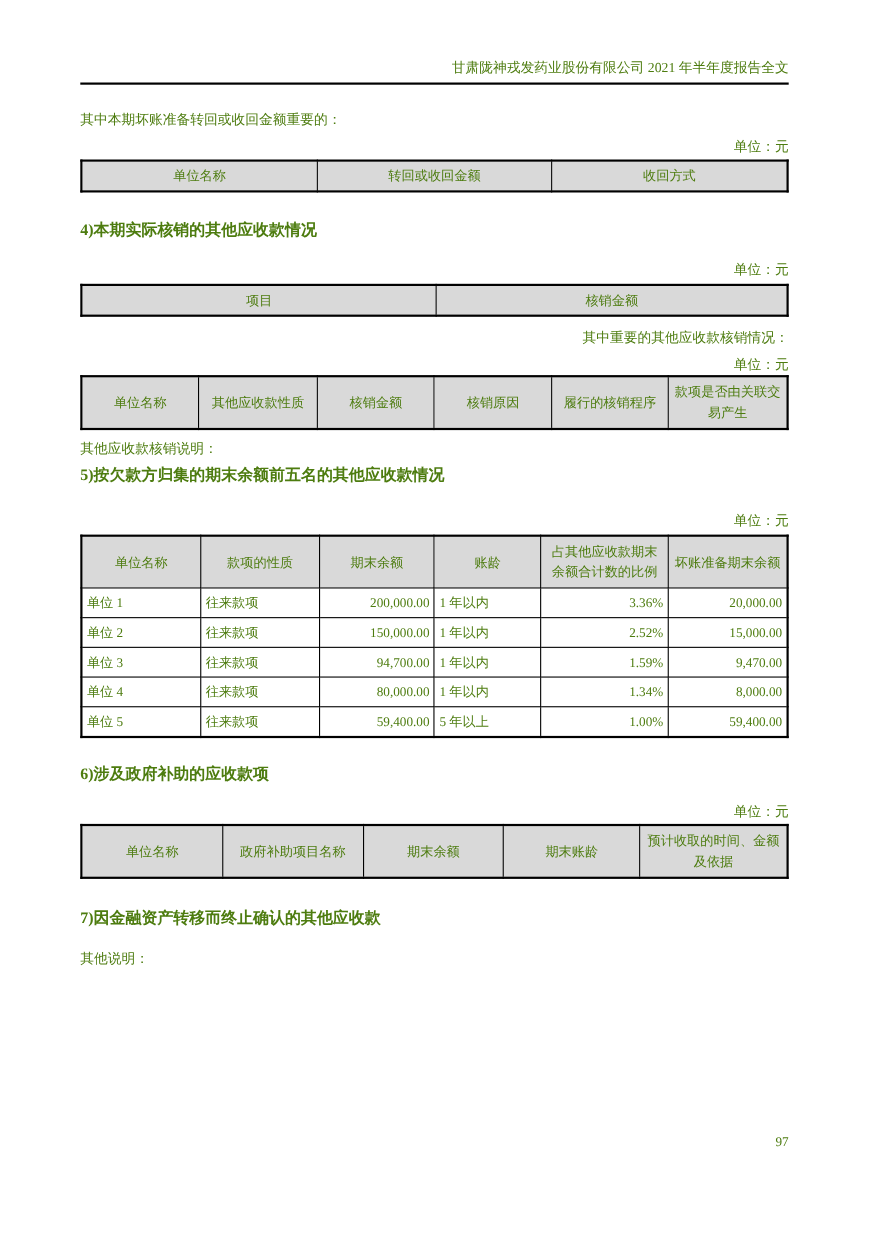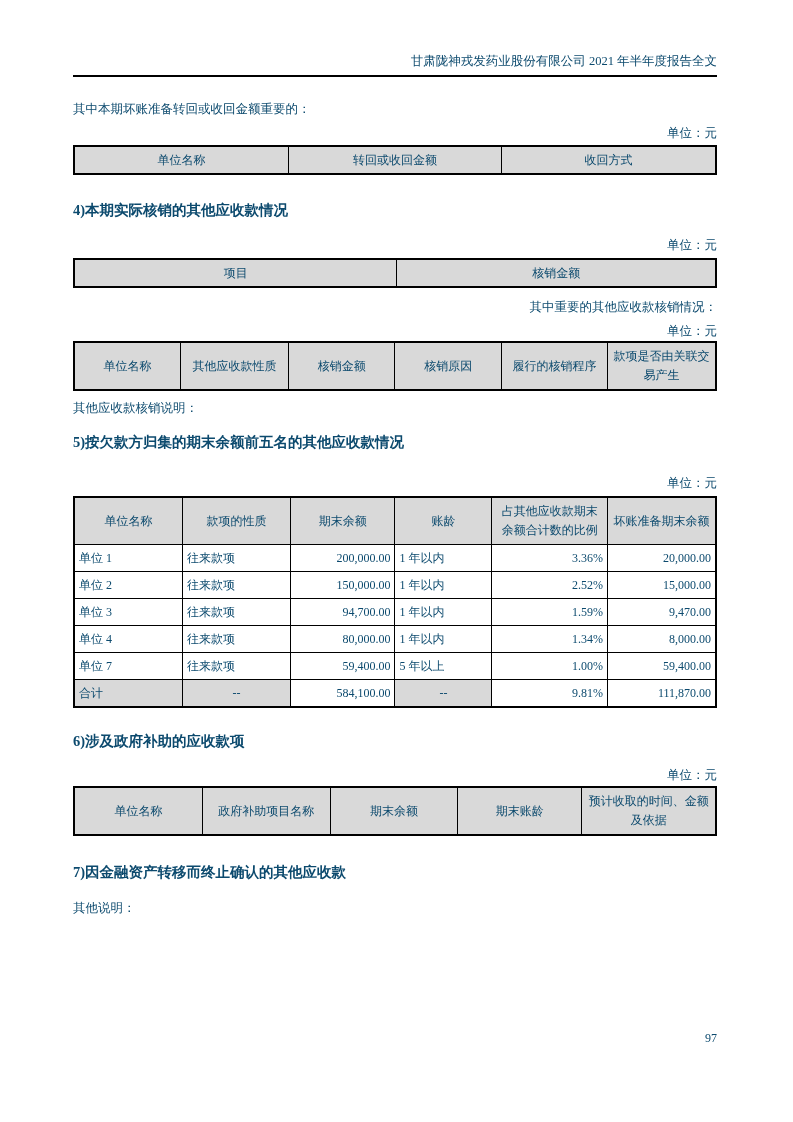--- a/index.html
+++ b/index.html
@@ -2,21 +2,21 @@
 <html><head>
 <meta charset="utf-8">
 <style>
   html,body { margin:0; padding:0; background:#ffffff; }
   .page {
     position:relative;
     width:793px; height:1122px;
     background:#ffffff;
     overflow:hidden;
     font-family:"Liberation Serif","DejaVu Serif",serif;
-    color:#0c4a6e;
+    color:#4d7c0f;
   }
   .content { position:absolute; left:73px; top:0; width:644px; }
 
   .doc-header {
     margin-top:54px;
     padding-bottom:7px;
     border-bottom:2px solid #000;
     text-align:right;
     font-size:12.5px;
     line-height:14px;
@@ -53,21 +53,21 @@
   .mt-p1   { margin-top:25px; }
   .mt-u1   { margin-top:10px; }
   .mt-t1   { margin-top:5px; }
   .mt-h4   { margin-top:27px; }
   .mt-u2   { margin-top:20px; }
   .mt-t2   { margin-top:6px; }
   .mt-p2   { margin-top:12px;text-align:right; }
   .mt-u3   { margin-top:10px; }
   .mt-t3   { margin-top:3px; }
   .mt-p3   { margin-top:10px; }
-  .mt-h5   { margin-top:19px; }
+  .mt-h5   { margin-top:9px; }
   .mt-u4   { margin-top:26px; }
   .mt-t4   { margin-top:6px; }
   .mt-h6   { margin-top:25px; }
   .mt-u5   { margin-top:19px; }
   .mt-t5   { margin-top:4px; }
   .mt-h7   { margin-top:28px; }
   .mt-h8   { margin-top:29px; }
   .mt-p4   { margin-top:21px; }
 
   .page-num {
@@ -192,34 +192,26 @@
       </tr>
       <tr>
         <td class="l">单位 4</td>
         <td class="l">往来款项</td>
         <td class="r">80,000.00</td>
         <td class="l">1 年以内</td>
         <td class="r">1.34%</td>
         <td class="r">8,000.00</td>
       </tr>
       <tr>
-        <td class="l">单位 7</td>
+        <td class="l">单位 5</td>
         <td class="l">往来款项</td>
         <td class="r">59,400.00</td>
         <td class="l">5 年以上</td>
         <td class="r">1.00%</td>
         <td class="r">59,400.00</td>
-      </tr>
-      <tr>
-        <td class="l gray">合计</td>
-        <td class="c gray">--</td>
-        <td class="r">584,100.00</td>
-        <td class="c gray">--</td>
-        <td class="r">9.81%</td>
-        <td class="r">111,870.00</td>
       </tr>
     </tbody>
       </table>
 
     <h3 class="sec mt-h6">6)涉及政府补助的应收款项</h3>
     <p class="unit mt-u5">单位：元</p>
 
     <table class="mt-t5">
       <colgroup>
           <col style="width:20.0%">

